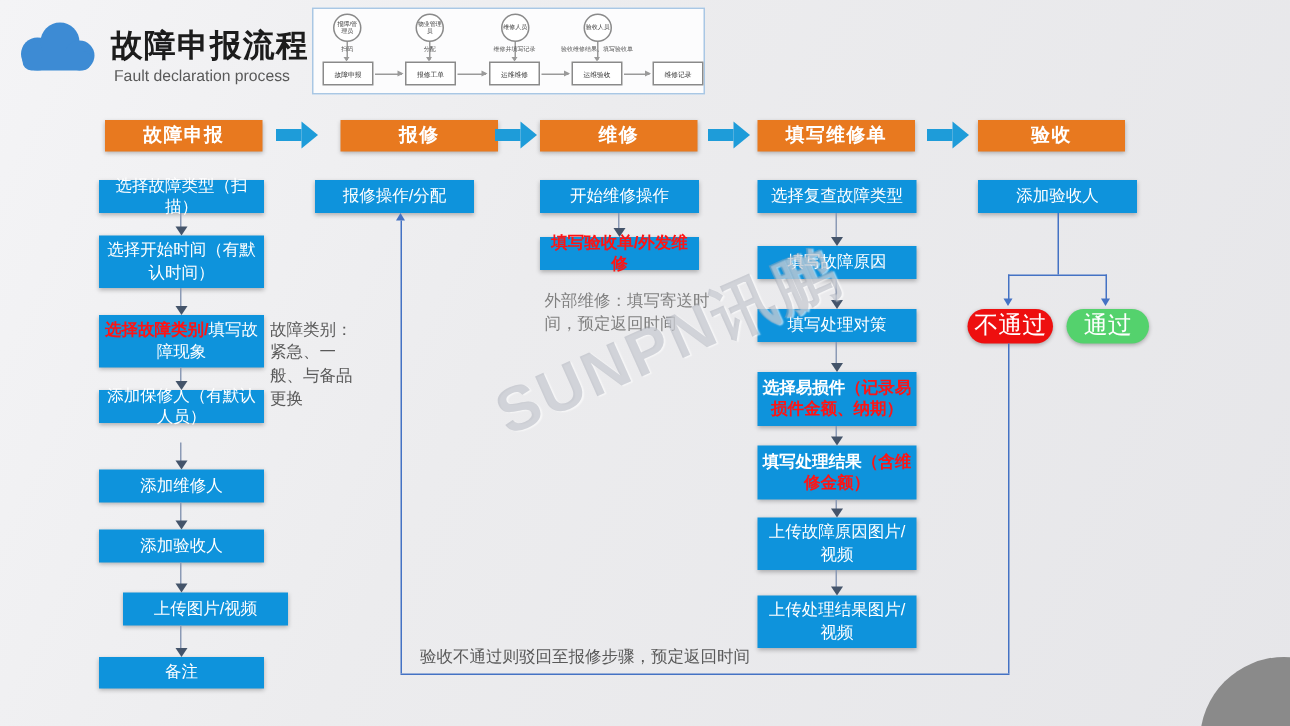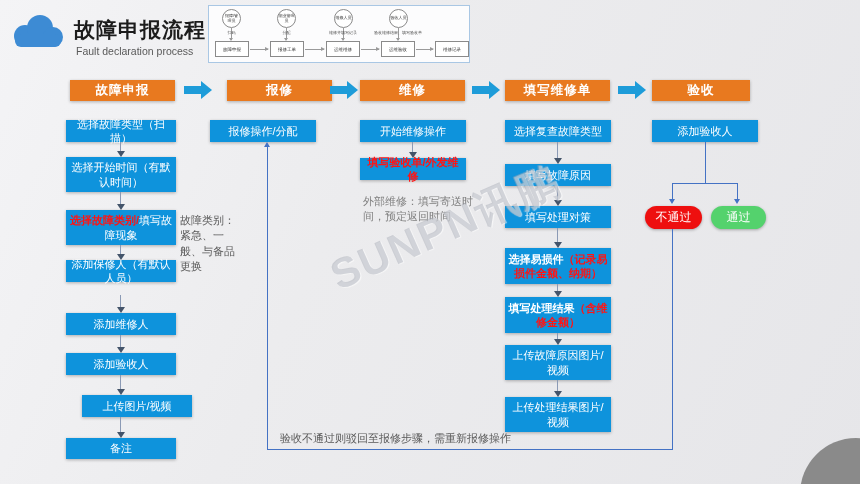--- a/index.html
+++ b/index.html
@@ -39,21 +39,21 @@
                   border-top:9px solid transparent; border-bottom:9px solid transparent; border-left:11px solid #1E9CD9; }
   
   .vline { position:absolute; width:1px; background:#8b9ab5; }
   .adown { position:absolute; width:0; height:0; border-left:4px solid transparent; border-right:4px solid transparent; border-top:6px solid #44546A; }
   
   .bl-v { position:absolute; width:1px; background:#4472C4; }
   .bl-h { position:absolute; height:1px; background:#4472C4; }
   .bl-adown { position:absolute; width:0; height:0; border-left:3.5px solid transparent; border-right:3.5px solid transparent; border-top:5px solid #4472C4; }
   .bl-aup { position:absolute; width:0; height:0; border-left:3.5px solid transparent; border-right:3.5px solid transparent; border-bottom:5px solid #4472C4; }
   
-  .pill { position:absolute; height:23px; border-radius:12px; color:#fff; font-size:12px;
+  .pill { position:absolute; height:23px; border-radius:12px; color:#fff; font-size:16px;
           display:flex; align-items:center; justify-content:center; box-shadow:0 1px 3px rgba(0,0,0,.3); }
   .pill-fail { background:#EE0F0F; }
   .pill-pass { background:#54D26D;text-align:right; }
   
   .note { position:absolute; color:#595959; font-size:11px; line-height:1.4; }
   .note-gray { color:#808080; }
   
   .wmark { position:absolute; left:300px; top:200px; width:290px; text-align:center;
            font-size:42px; font-weight:bold; letter-spacing:2px; color:rgba(158,163,173,0.42);
            transform:rotate(-24deg); text-shadow:1px 1px 1px rgba(255,255,255,.6); }
@@ -195,18 +195,18 @@
   <div class="bl-adown" style="left:669px;top:199px"></div>
   <div class="bl-adown" style="left:734px;top:199px"></div>
   <div class="pill pill-fail" style="left:645px;top:206px;width:57px">不通过</div>
   <div class="pill pill-pass" style="left:711px;top:206px;width:55px">通过</div>
 
   <div class="bl-v" style="left:672px;top:229px;height:220px"></div>
   <div class="bl-h" style="left:267px;top:449px;width:406px"></div>
   <div class="bl-v" style="left:267px;top:147px;height:302px"></div>
   <div class="bl-aup" style="left:264px;top:142px"></div>
 
-  <div class="note" style="left:280px;top:431px;width:280px">验收不通过则驳回至报修步骤，需重新报修操作</div>
+  <div class="note" style="left:280px;top:431px;width:280px">验收不通过则驳回至报修步骤，预定返回时间</div>
 
   <div class="wmark">SUNPN讯鹏</div>
   <div class="deco-circle"></div>
 
 </div>
 
 </body></html>

